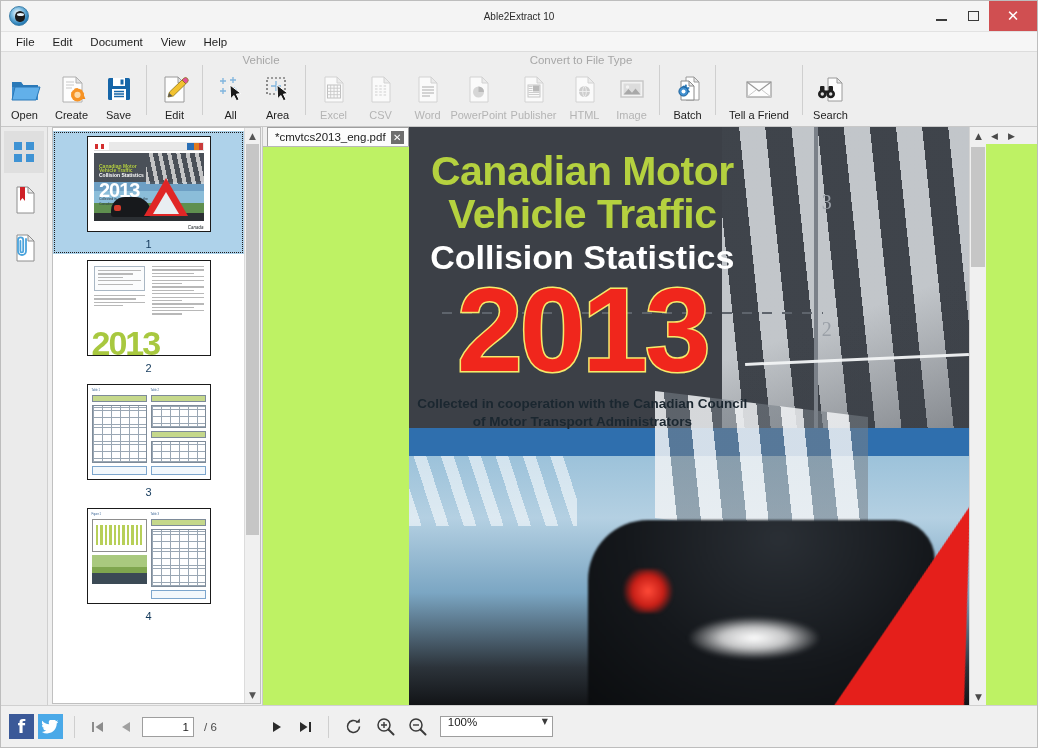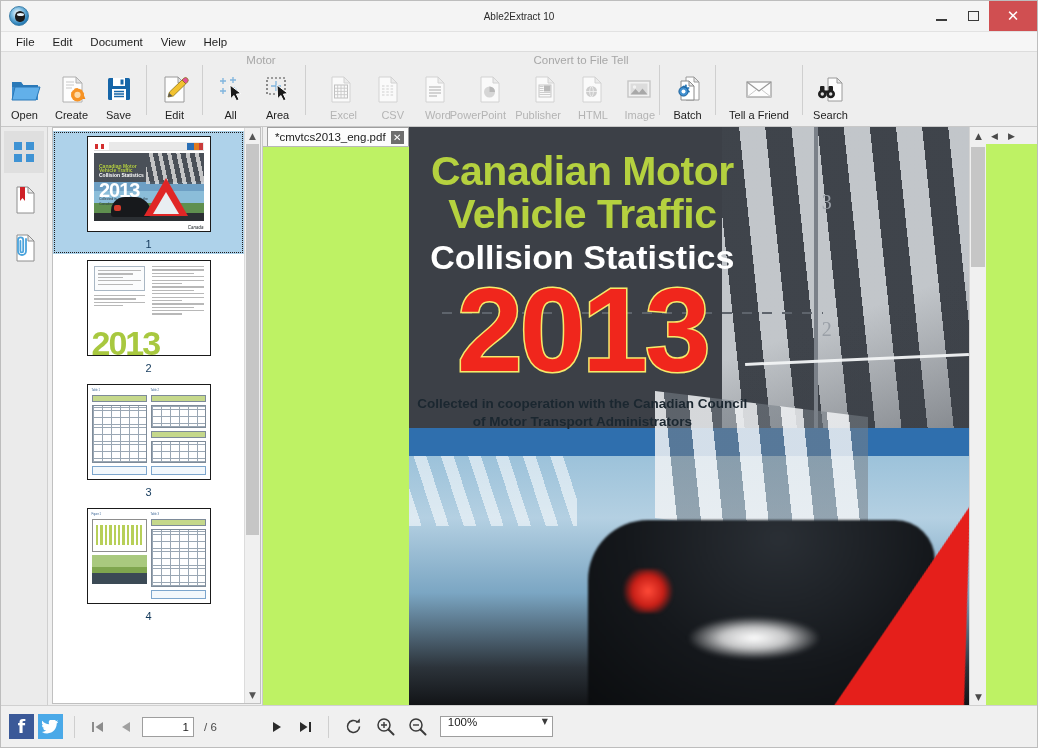--- a/index.html
+++ b/index.html
@@ -146,21 +146,21 @@
   }
   .tb-btn.wide { width: 62px; }
   .tb-btn.w2 { width: 55px; }
   .tb-label {
     font-size: 11px;
     color: #1d1d1d;
     margin-top: 4px;
     white-space: nowrap;
   }
   .tb-btn.disabled .tb-label { color: #b4b4b4; }
-  .tb-btn.disabled { pointer-events: none; align-items: flex-end; }
+  .tb-btn.disabled { pointer-events: none; }
   .tb-icon { width: 32px; height: 32px; position: relative; }
 
   
   .body-row { flex: 1; display: flex; min-height: 0; }
 
   
   .rail {
     width: 47px;
     flex: 0 0 47px;
     background: #ebebeb;
@@ -638,22 +638,22 @@
 
   <div class="menubar">
     <div class="menu-item">File</div>
     <div class="menu-item">Edit</div>
     <div class="menu-item">Document</div>
     <div class="menu-item">View</div>
     <div class="menu-item">Help</div>
   </div>
 
   <div class="toolbar">
-    <div class="group-label" style="left:200px;width:120px;">Motor</div>
-    <div class="group-label" style="left:460px;width:240px;">Convert to File Tell</div>
+    <div class="group-label" style="left:200px;width:120px;">Vehicle</div>
+    <div class="group-label" style="left:460px;width:240px;">Convert to File Type</div>
 
     <div class="tb-group">
       <div class="tb-btn">
         <span class="tb-icon">
           <svg width="32" height="32" viewBox="0 0 32 32">
             <path d="M3 9h9l2.2 3H29v15H3z" fill="#3f8fd0"></path>
             <path d="M3 9h9l2.2 3H29v2H3z" fill="#2a79b8"></path>
             <path d="M6 14h25l-4 13H3z" fill="#62b0ea"></path>
             <path d="M6 14h25l-4 13H3z" fill="none" stroke="#2a79b8" stroke-width="1"></path>
           </svg>

